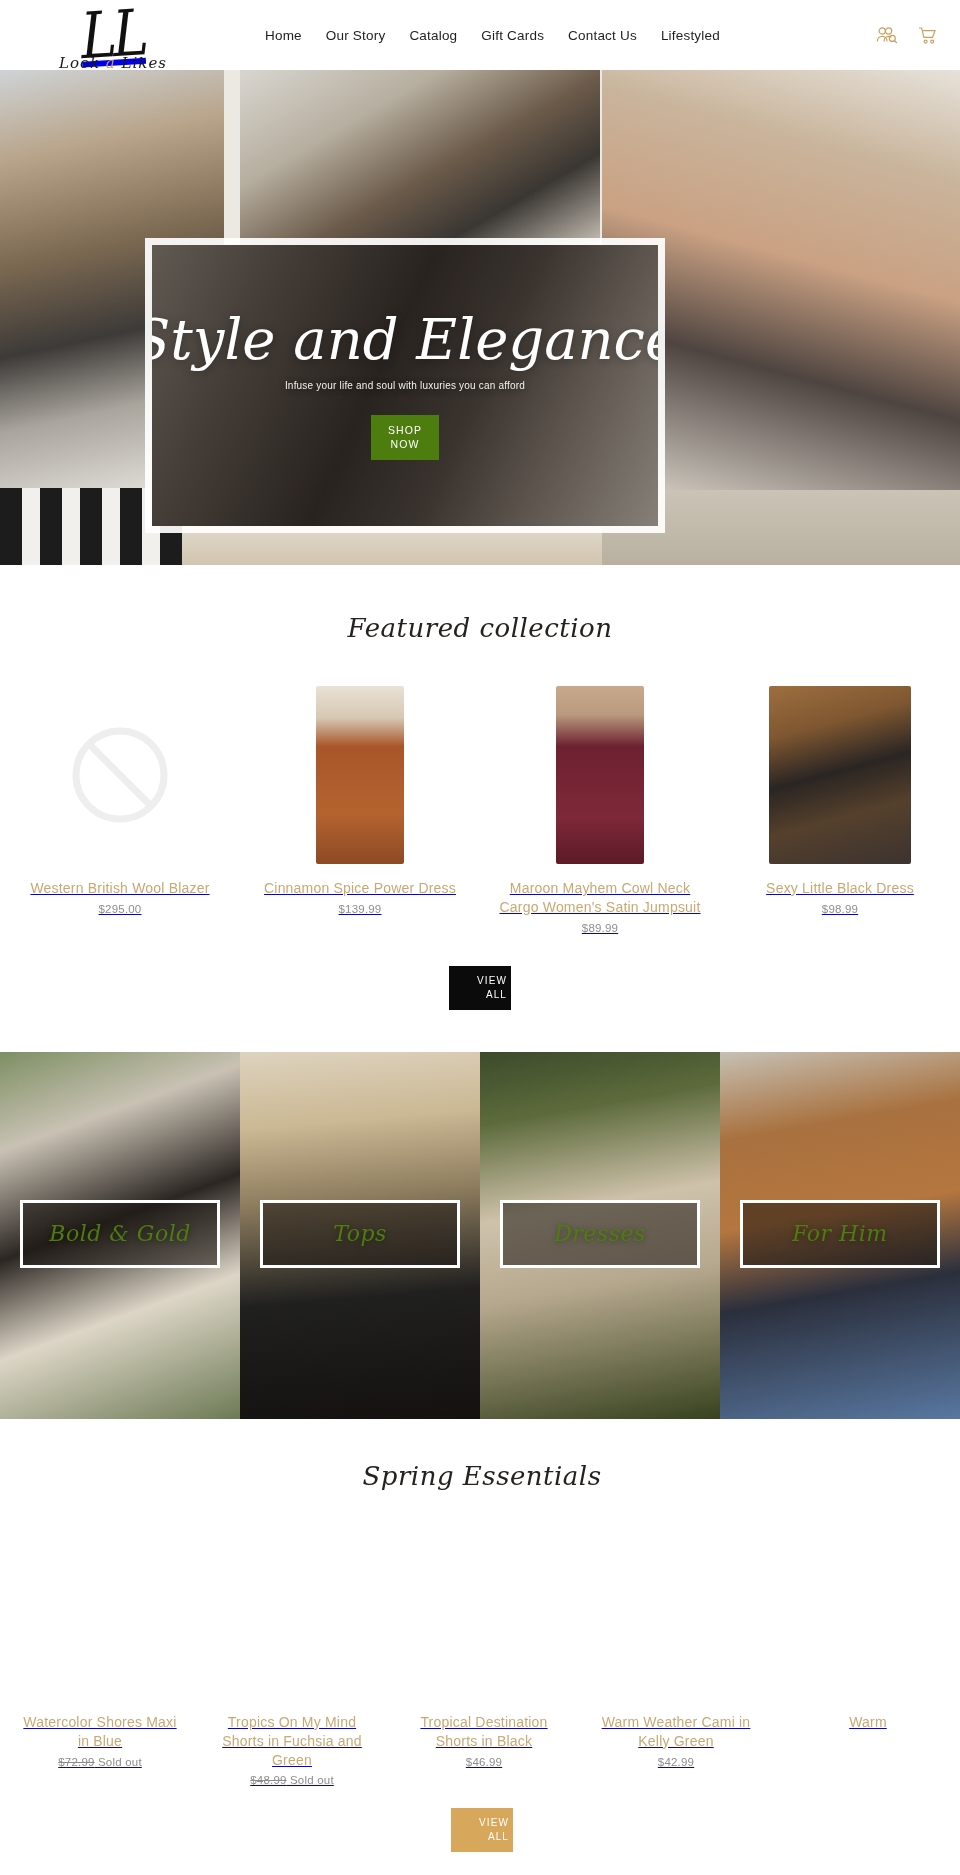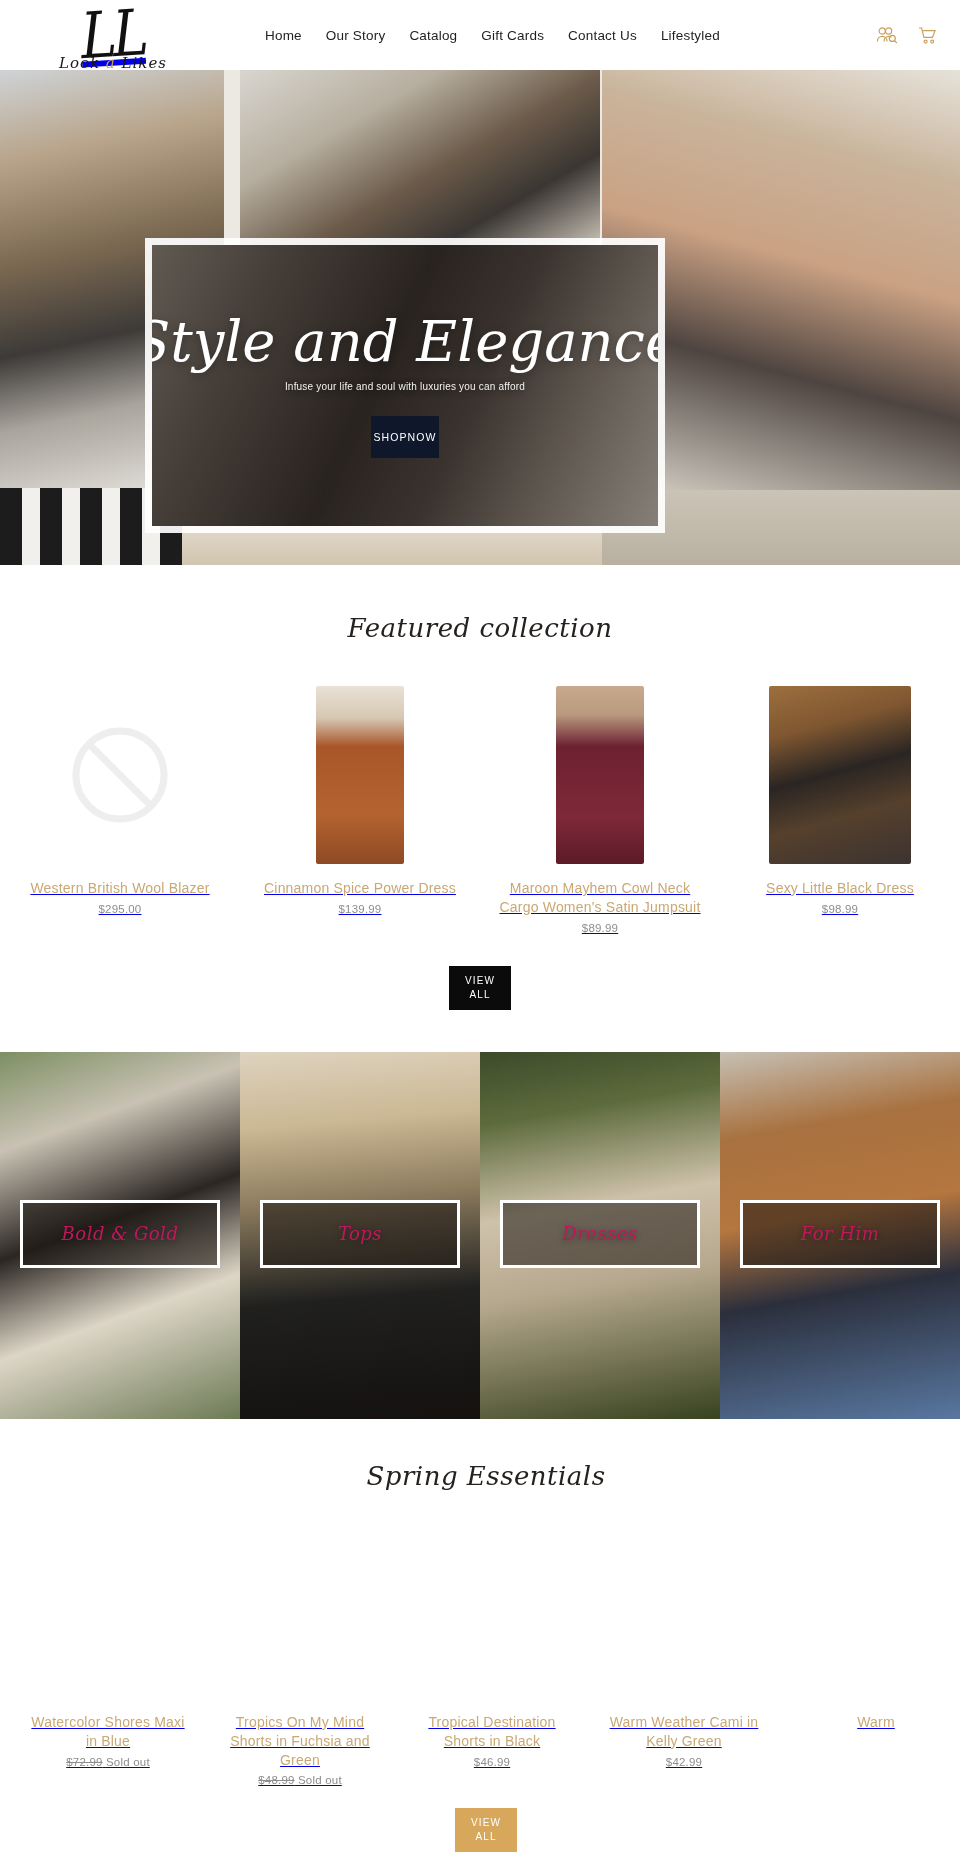--- a/index.html
+++ b/index.html
@@ -79,23 +79,23 @@
     font-size:56px; color:#fff; line-height:1.05;
     letter-spacing:0px; text-shadow:0 2px 10px rgba(0,0,0,.32);
     white-space:nowrap;
   }
   .hero-sub {
     font-size:10px; color:#f4f2ef; letter-spacing:.2px;
     text-shadow:0 1px 6px rgba(0,0,0,.5);
   }
   .hero-btn {
     margin-top:14px;
-    display:inline-flex; flex-direction:row; align-items:center; justify-content:center;
+    display:inline-flex; flex-direction:column; align-items:center; justify-content:center;
     width:68px; min-height:42px; padding:8px 21px;
-    background:#0f172a; color:#fff; border:none;
+    background:#4d7c0f; color:#fff; border:none;
     font-size:10.5px; letter-spacing:1.1px; line-height:1.35;
     font-family:"Liberation Sans", sans-serif; cursor:pointer;
   }
 
   
   .section { width:960px; background:#fff; }
   .sec-title {
     text-align:center;
     font-family:"DejaVu Serif", serif; font-style:italic;
     font-size:26px; color:#24211f; letter-spacing:.5px;
@@ -116,40 +116,40 @@
   }
   .prod-price { margin-top:5px; font-size:11.5px; color:#8d8d8d; letter-spacing:.2px; }
   .prod-price .was { text-decoration:line-through; }
   .prod-price .sold { color:#8d8d8d; }
 
   .view-all-wrap { display:flex; justify-content:center; }
   .view-all {
     width:62px; min-height:42px; padding:8px 4px;
     background:#0b0b0b; color:#fff; border:none; cursor:pointer;
     font-size:10px; letter-spacing:1.1px; line-height:1.4;
-    display:flex; flex-direction:column; align-items:center; justify-content:center;
+    display:flex; flex-direction:column; align-items:flex-end; justify-content:center;
     font-family:"Liberation Sans", sans-serif;
   }
 
   
   .tiles { display:flex; width:960px; height:367px; }
   .tile { position:relative; flex:1; overflow:hidden; }
   .tile-photo { position:absolute; inset:0; background-size:cover; background-position:center; }
   .tile-label-box {
     position:absolute; left:20px; right:20px; top:148px; height:68px;
     border:3px solid #fff;
     display:flex; align-items:center; justify-content:center;
   }
   .tile-label-box::before {
     content:""; position:absolute; inset:0; background:rgba(28,22,19,.55);
   }
   .tile-label {
     position:relative; z-index:2;
     font-family:"DejaVu Serif", serif; font-style:italic;
-    font-size:18px; color:#be185d; letter-spacing:.5px;
+    font-size:22px; color:#4d7c0f; letter-spacing:.5px;
     text-shadow:0 1px 6px rgba(0,0,0,.4); white-space:nowrap;
   }
 
   .grid5 { display:flex; width:1010px; }
   .prod5 { width:192px; flex:0 0 192px; padding:0 8px; text-align:center; }
   .spring-btn-wrap { display:flex; justify-content:center; }
 </style>
 </head>
 <body>
 
@@ -308,21 +308,21 @@
     </a>
 
     <a class="tile" href="#">
       <span class="tile-photo" style="background:linear-gradient(170deg,#c6c0b4 0%,#a8713f 22%,#b5763f 44%,#2b2f3c 64%,#5877a0 100%);"></span>
       <span class="tile-label-box">
         <span class="tile-label">For Him</span>
       </span>
     </a>
   </div>
 
-  <div class="section" style="padding:42px 0 0 12px;">
+  <div class="section" style="padding:42px 0 0 4px;">
     <div class="sec-title">Spring Essentials</div>
 
     <div class="grid5" style="margin-top:40px;">
 
       <a class="prod5" href="#">
         <span class="prod-img" style="height:168px;">
           <span class="ph" style="background:linear-gradient(180deg,#ffffff 0%,#ffffff 100%);width:100%;height:100%;"></span>
         </span>
         <div class="prod-title">Watercolor Shores Maxi in Blue</div>
         <div class="prod-price">

